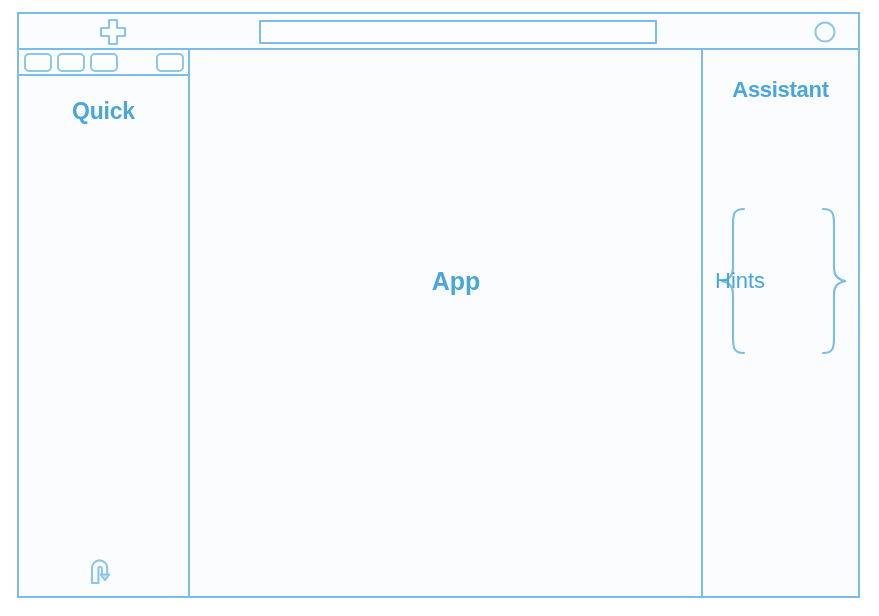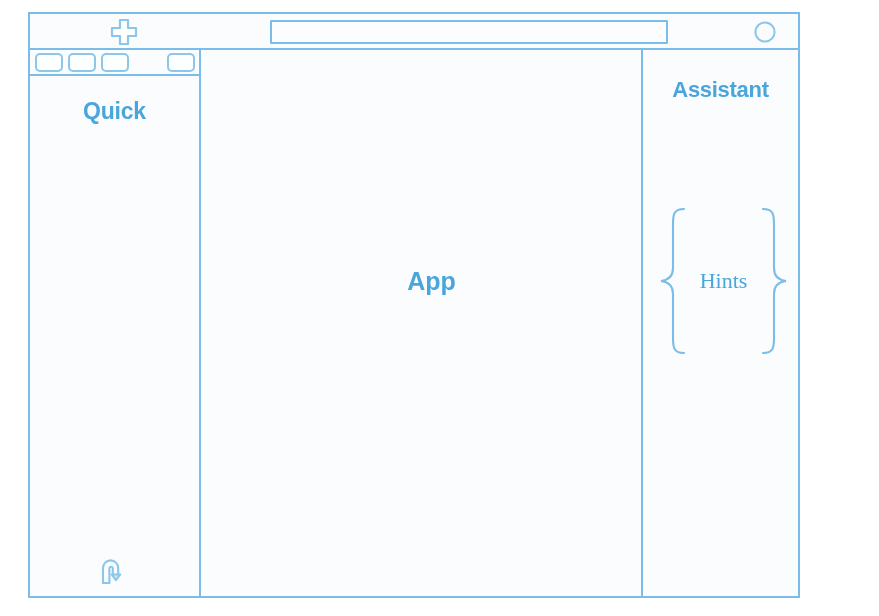--- a/index.html
+++ b/index.html
@@ -8,23 +8,23 @@
     width: 879px;
     height: 616px;
     background: #ffffff;
     font-family: "Liberation Sans", sans-serif;
     overflow: hidden;
   }
 
   
   #wireframe {
     position: absolute;
-    left: 28px;
+    left: 17px;
     top: 12px;
-    width: 772px;
+    width: 843px;
     height: 586px;
     box-sizing: border-box;
     border: 2px solid #79bde8;
     background: #c4b5fd;
   }
 
   
   .topbar {
     position: absolute;
     left: 0;
@@ -193,25 +193,24 @@
   }
   .brace.left  { left: 0; }
   .brace.right { right: 0; }
 
   .hints-label {
     position: absolute;
     left: 0;
     right: 0;
     top: 50%;
     transform: translateY(-50%);
-    text-align: center;
+    text-align: left;
     font-size: 22px;
     font-weight: normal;
     color: #49a6dd;
-    font-family: Liberation Serif, serif;
   }
 </style>
 </head>
 <body>
 
 <div id="wireframe">
 
   <div class="topbar">
 
     <span class="plus-icon">

